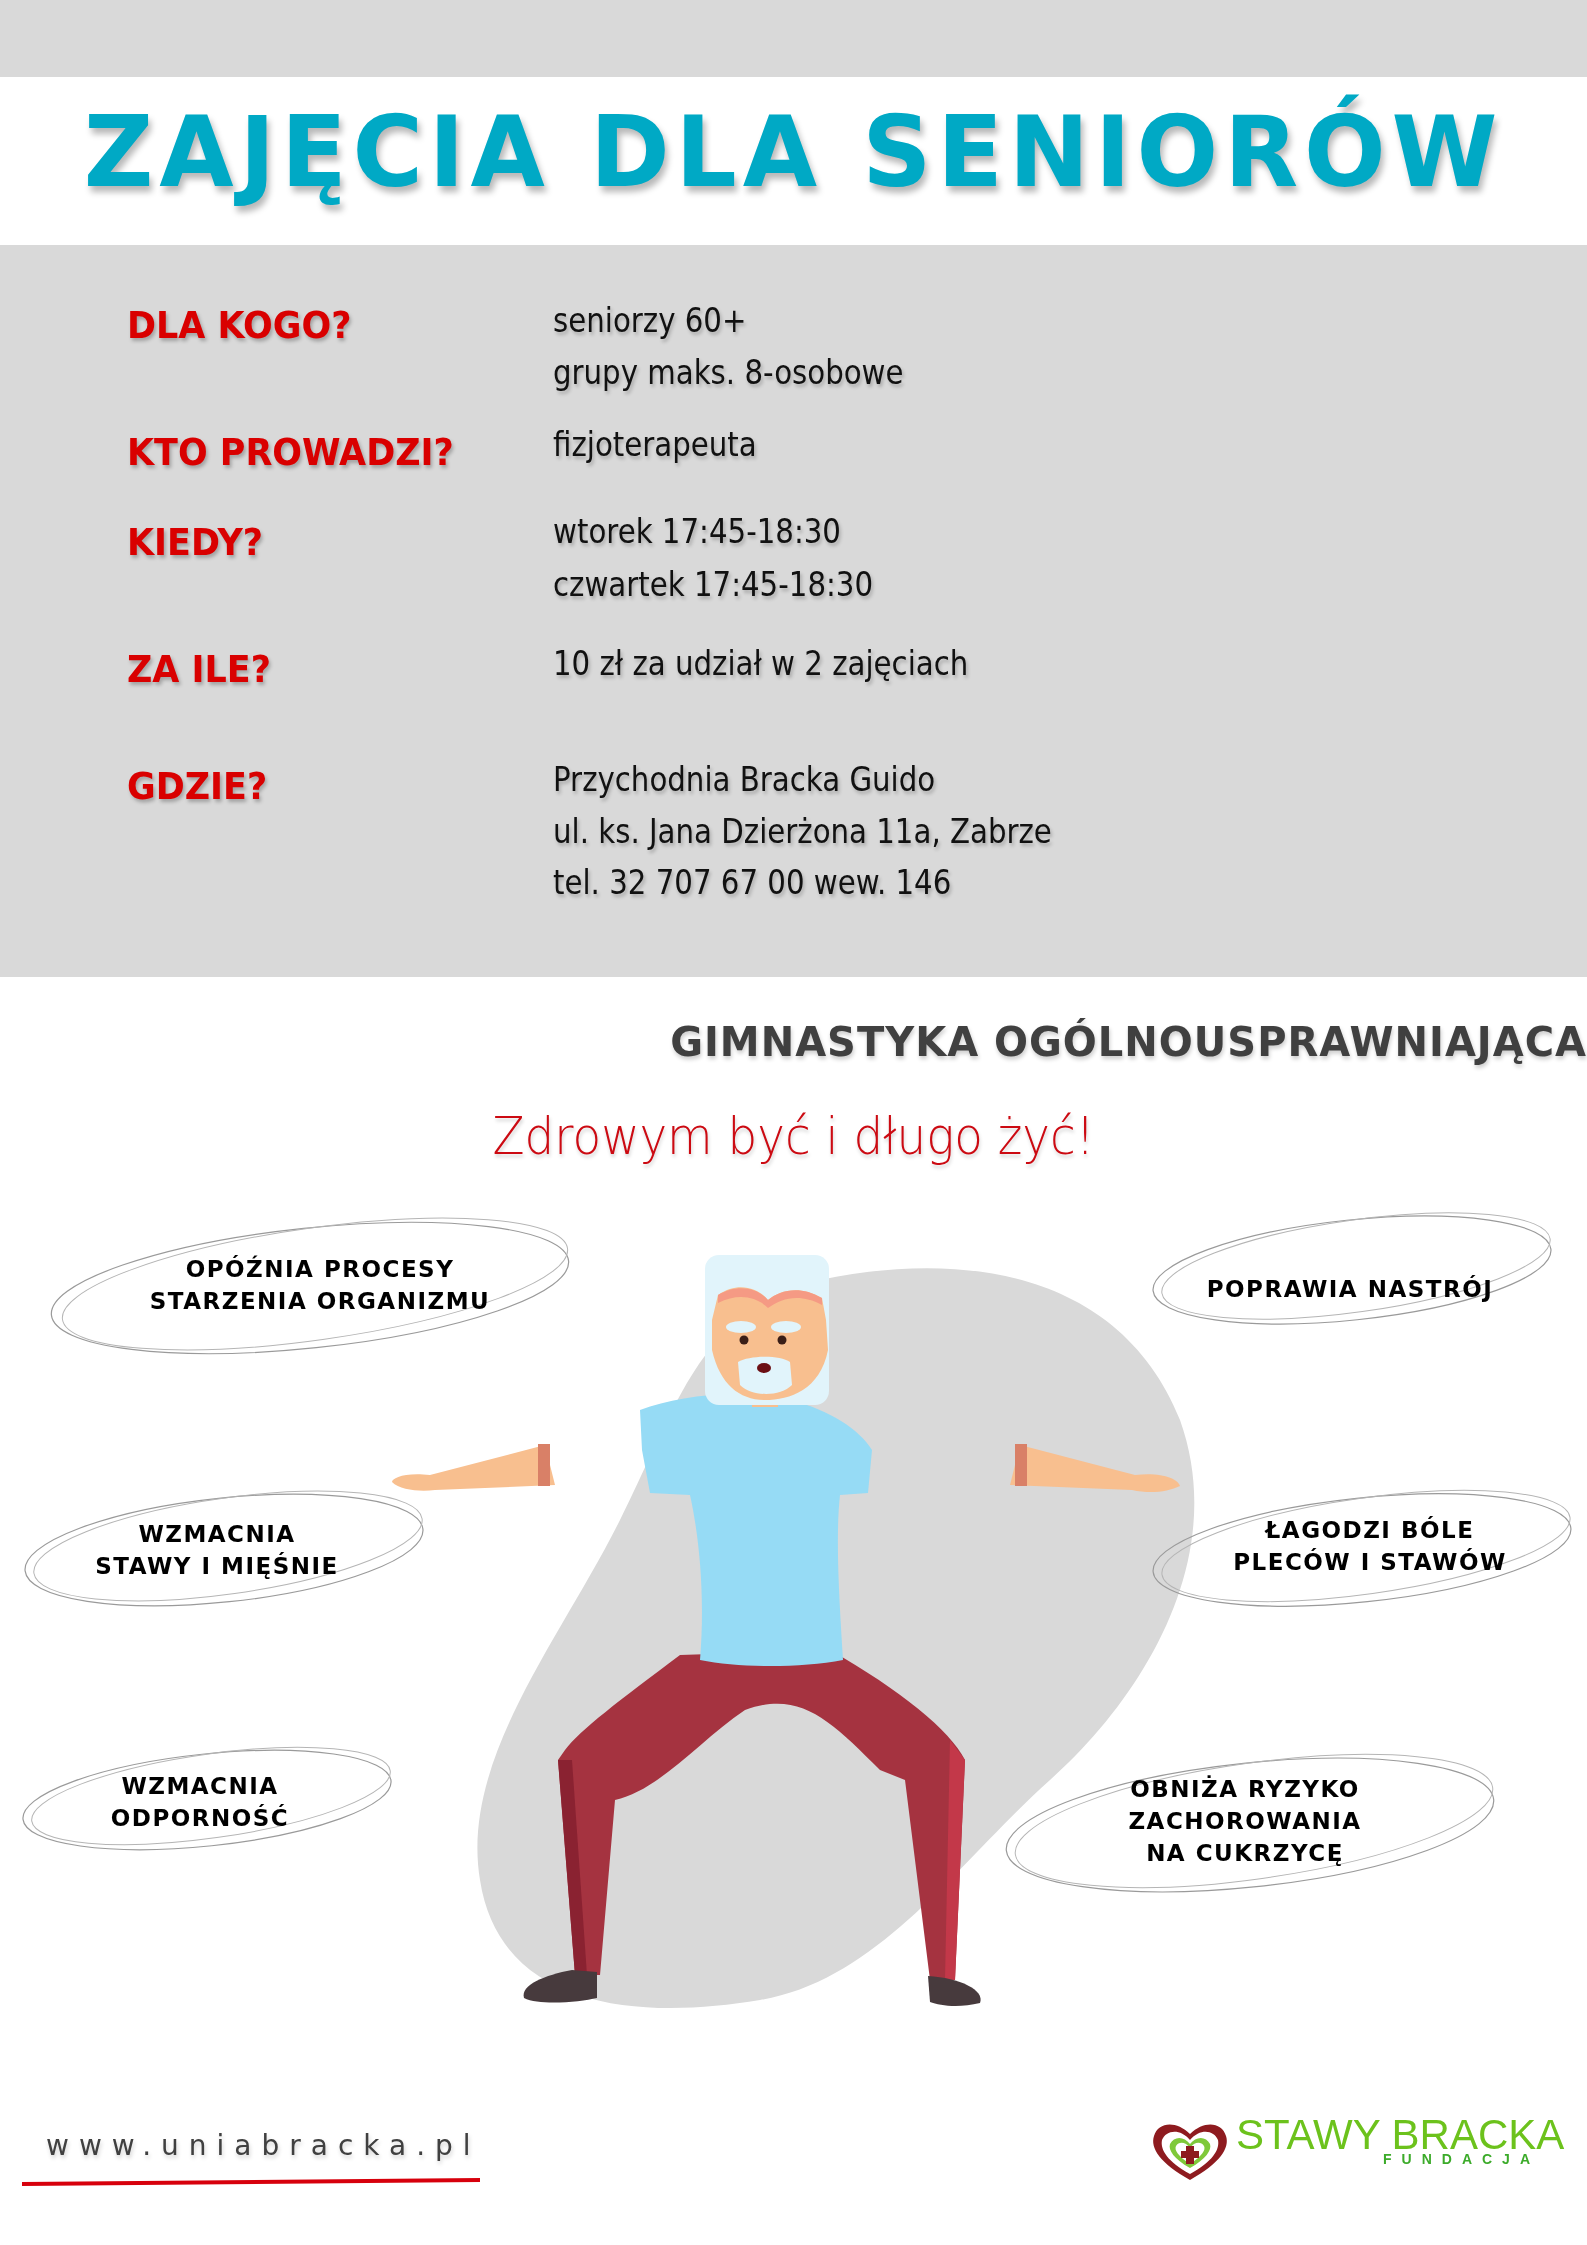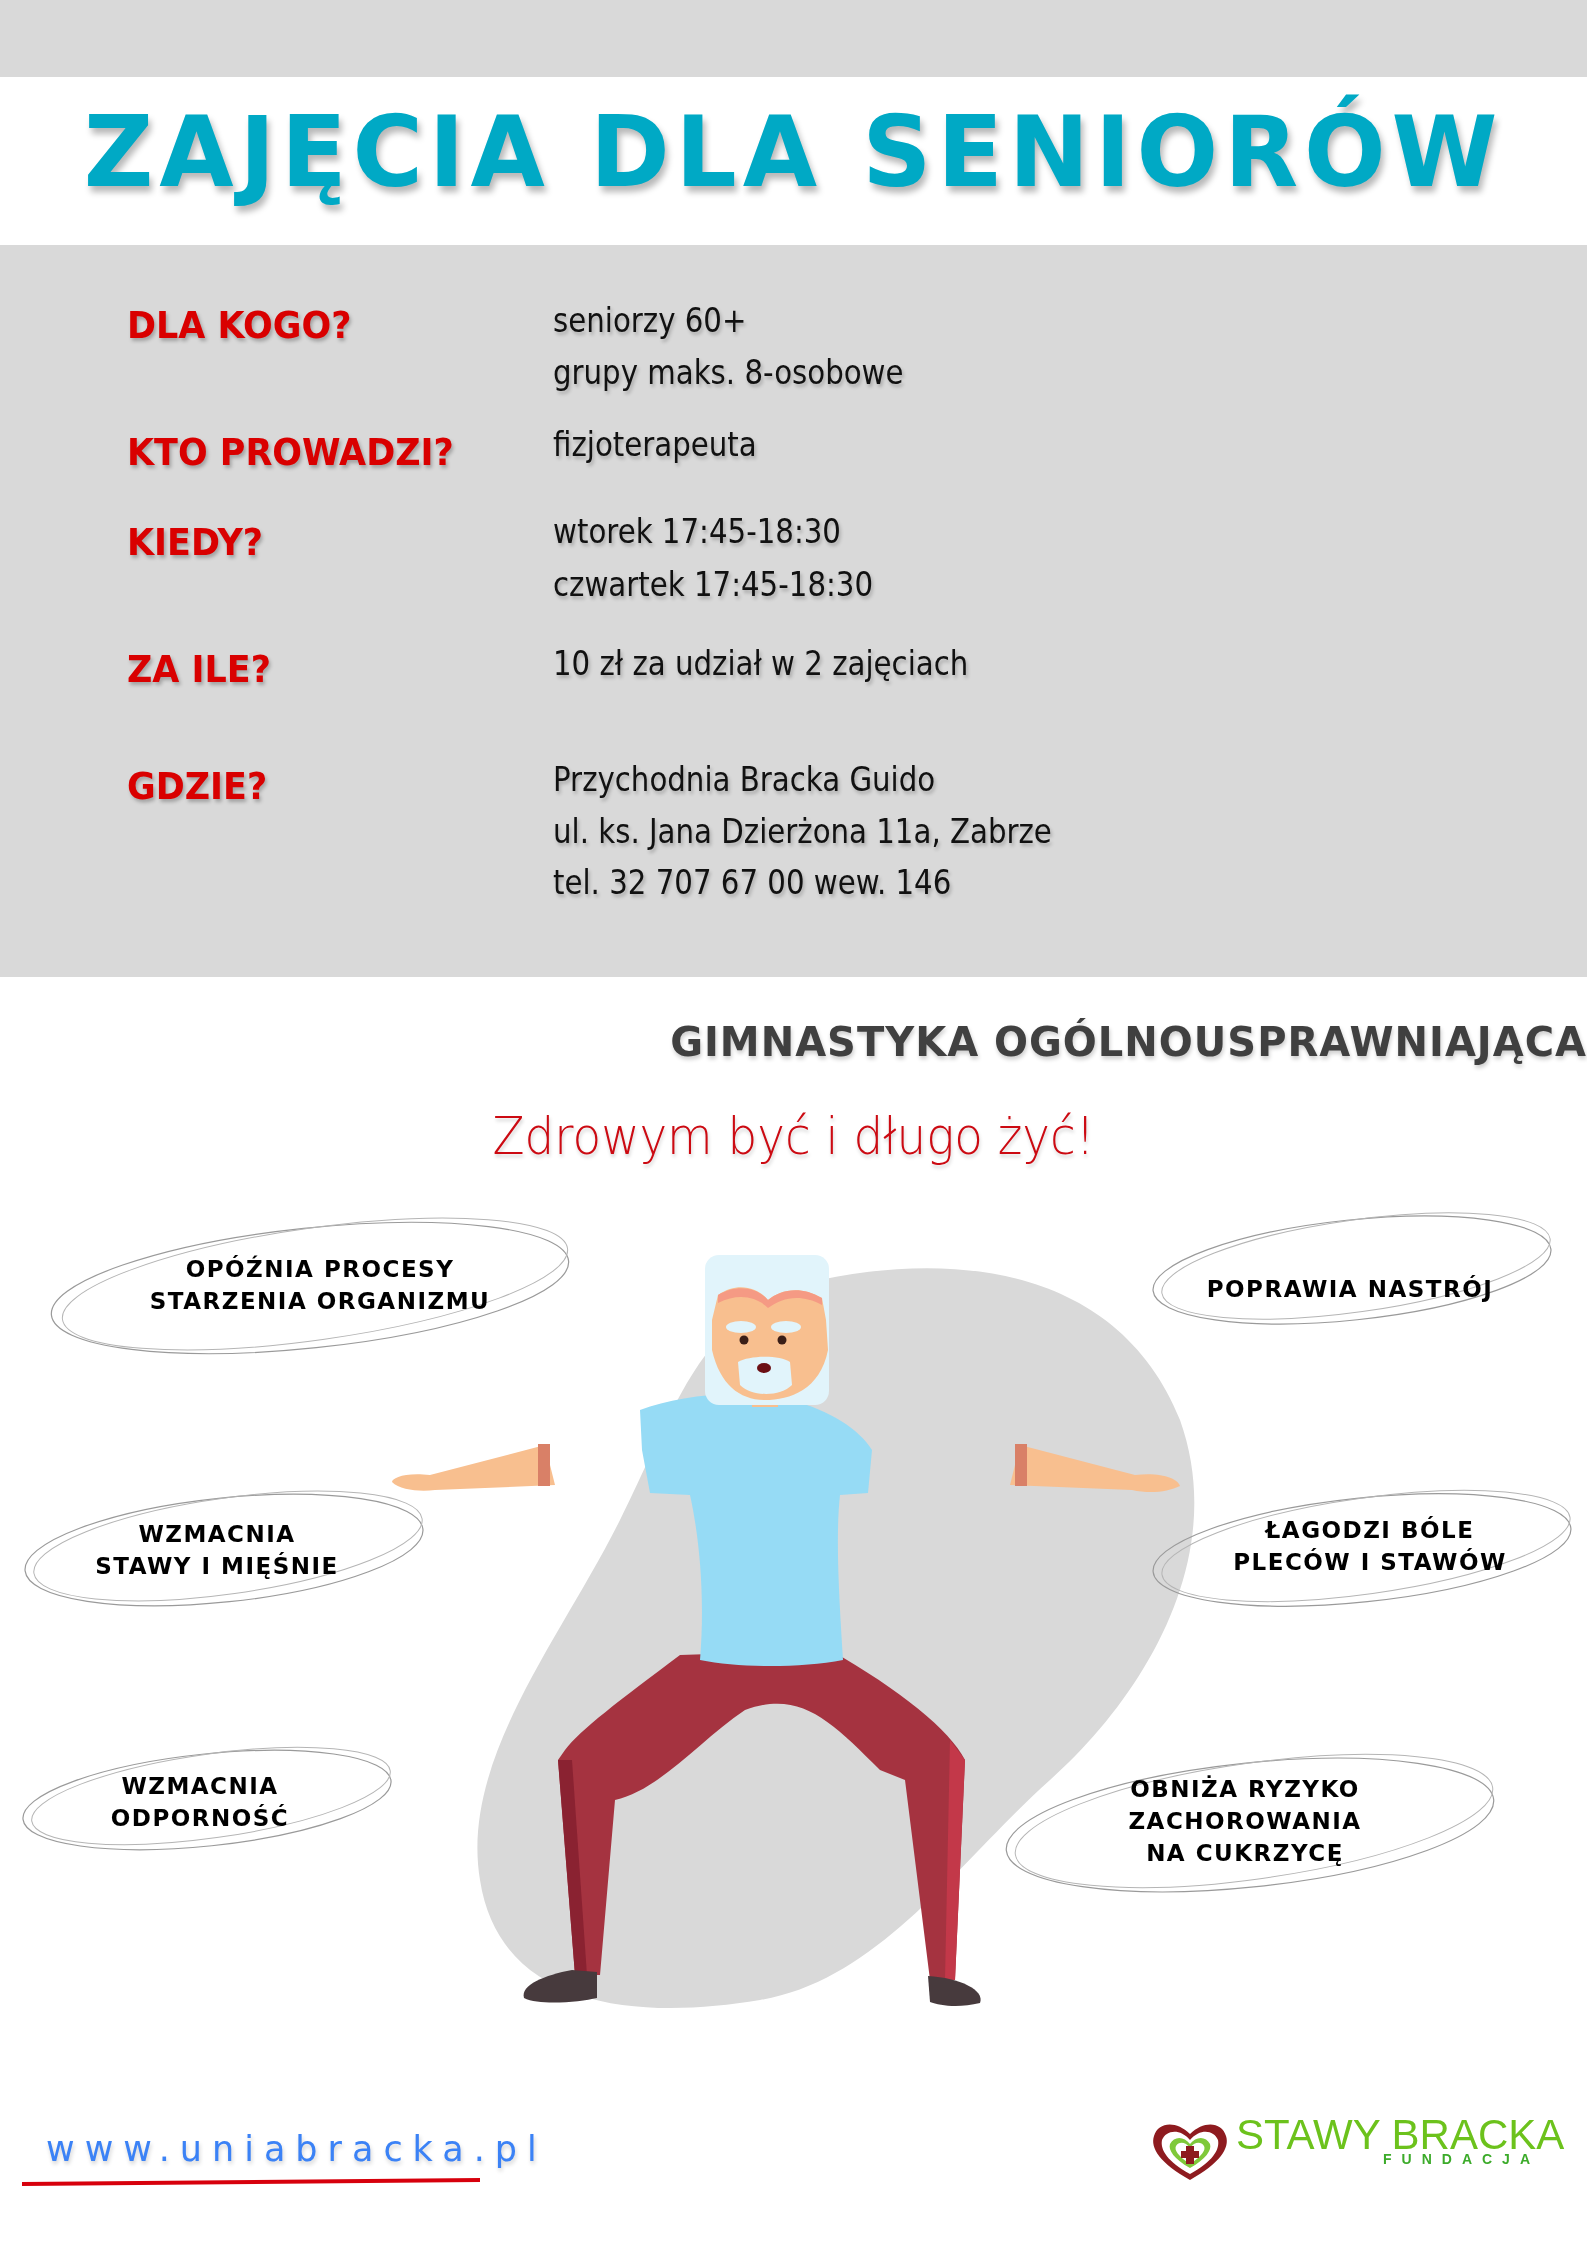--- a/index.html
+++ b/index.html
@@ -52,21 +52,21 @@
     .benefit svg { position: absolute; left: 0; top: 0; overflow: visible; }
     .benefit-text {
       position: absolute; left: 0; width: 100%; text-align: center;
       font-family: "DejaVu Sans", sans-serif; font-weight: bold; font-size: 23px;
       color: #000000; letter-spacing: 1.5px; line-height: 32px;
       white-space: pre-line;
     }
     .figure { position: absolute; left: 0; top: 0; }
     .website {
       position: absolute; left: 46px; top: 2132px;
-      font-family: "DejaVu Sans", sans-serif; font-size: 35px; color: #3b82f6;
+      font-family: "DejaVu Sans", sans-serif; font-size: 28px; color: #404040;
       letter-spacing: 10px; text-shadow: 1px 3px 4px rgba(0,0,0,0.18);
       line-height: 1;
     }
     .website-underline { position: absolute; left: 22px; top: 2180px; width: 458px; height: 4px; background: #d7000c; transform: rotate(-0.5deg); }
     .logo { position: absolute; left: 1150px; top: 2114px; width: 420px; height: 80px; }
     .logo-main {
       position: absolute; left: 86px; top: 0px;
       font-family: "Liberation Sans", sans-serif; font-size: 42px; color: #6cc21c;
       letter-spacing: 0px; line-height: 1;
     }

